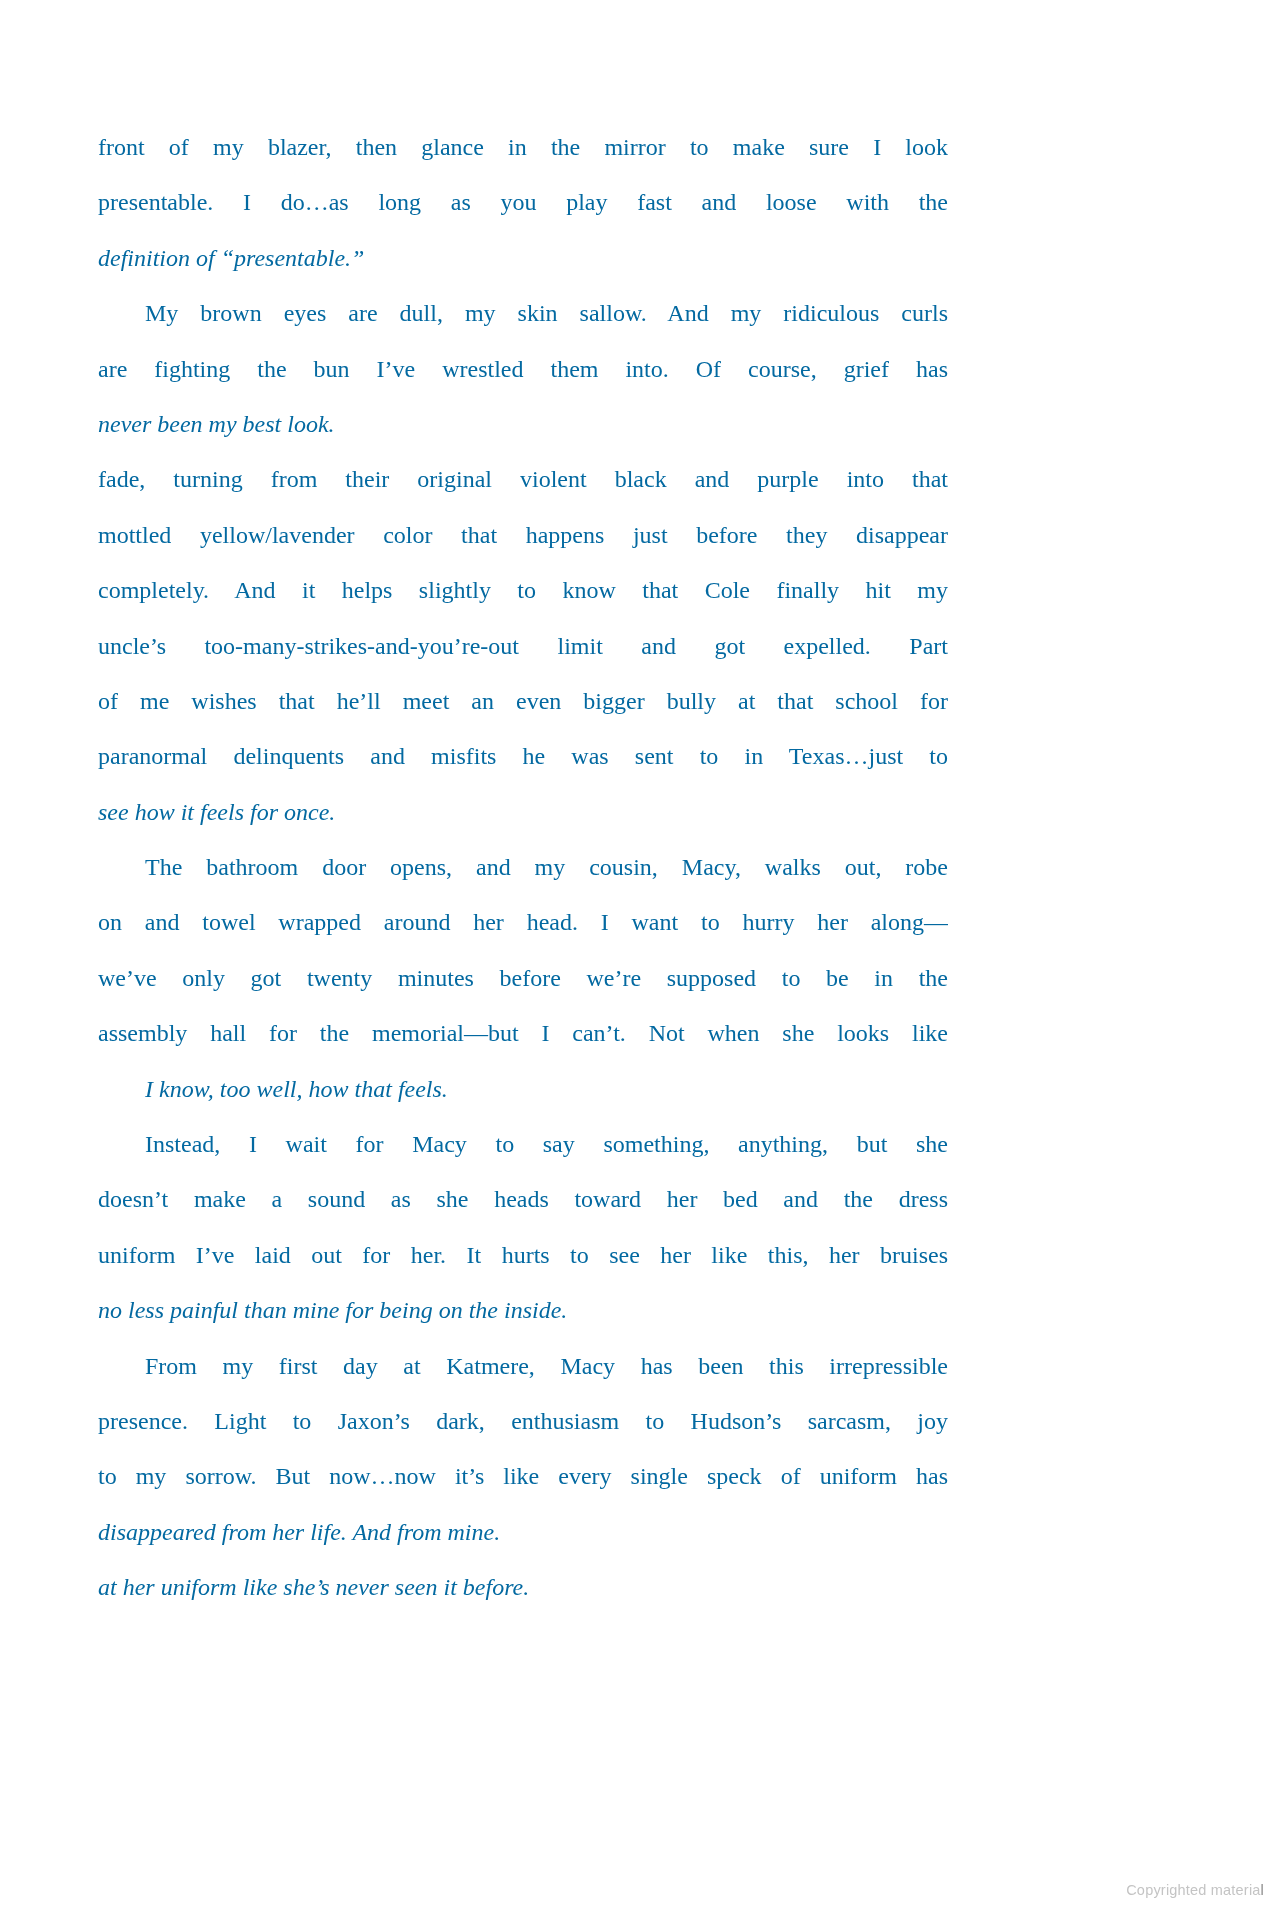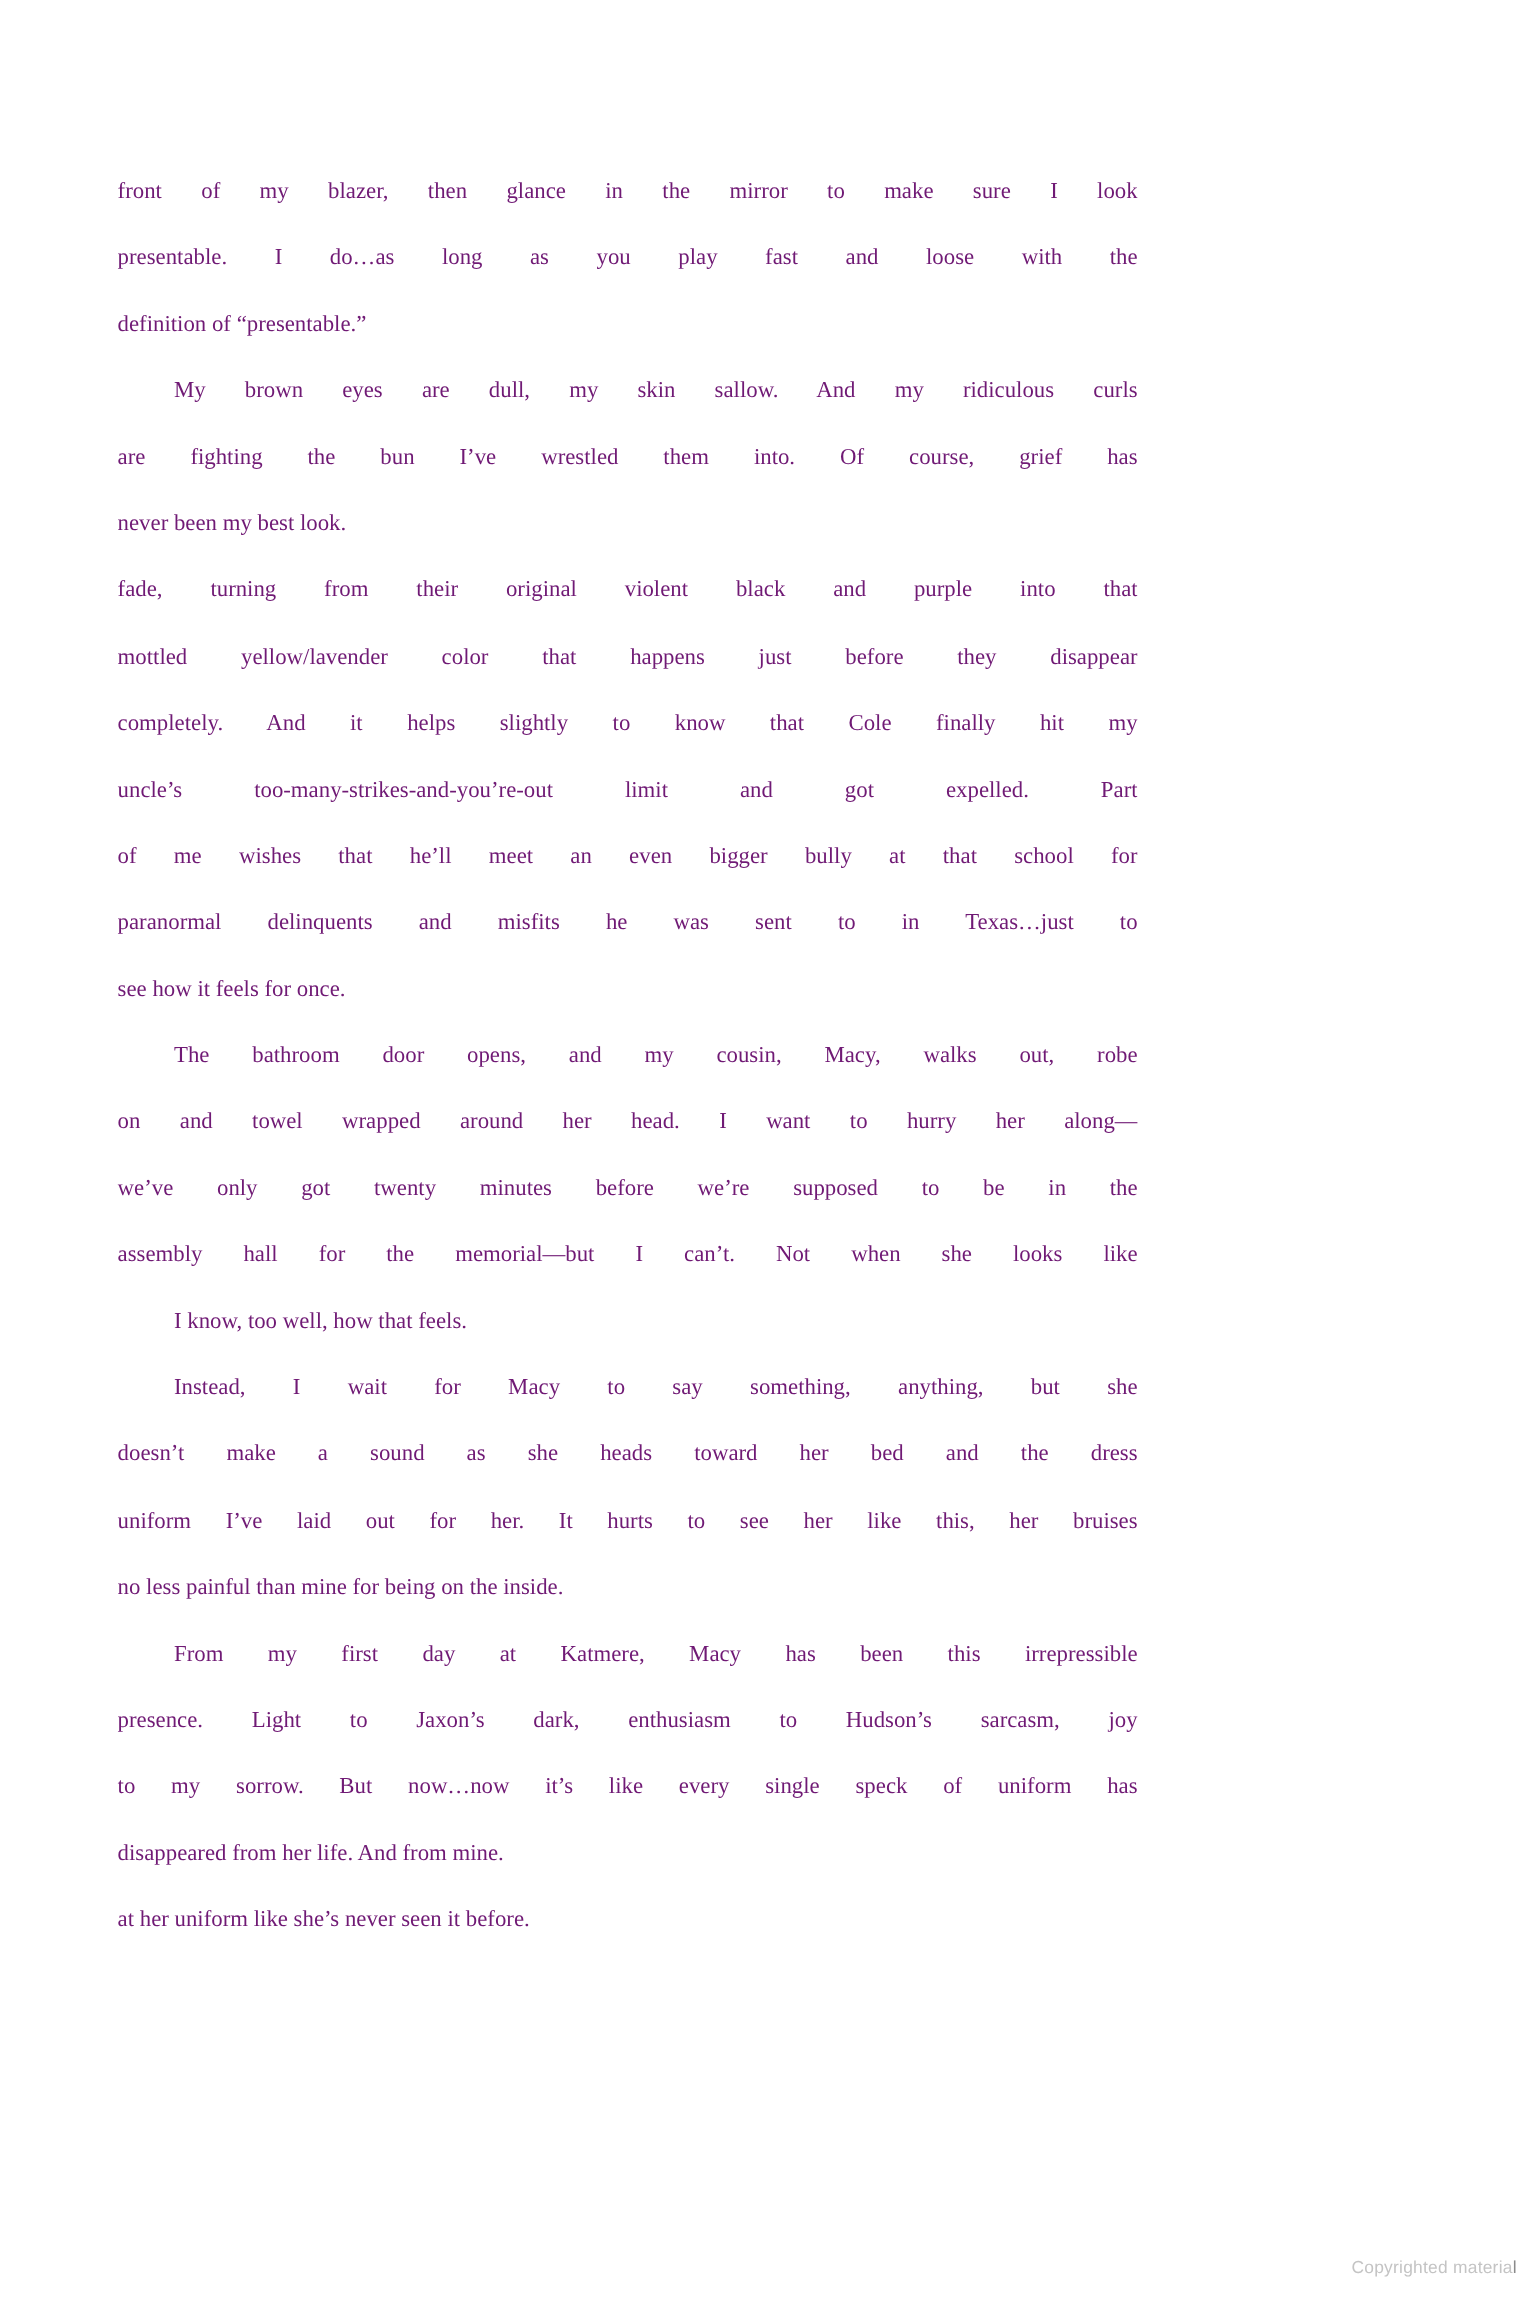--- a/index.html
+++ b/index.html
@@ -10,35 +10,36 @@
   .page {
     position: relative;
     width: 1280px;
     height: 1920px;
     background: #ffffff;
     overflow: hidden;
   }
   .textblock {
     position: absolute;
     left: 98px;
-    top: 132px;
+    top: 120px;
     width: 850px;
     font-family: "Liberation Serif", "DejaVu Serif", serif;
-    font-size: 19px;
+    font-size: 24px;
     line-height: 55.4px;
-    color: #701a75;
+    color: #0369a1;
   }
   .line {
     height: 55.4px;
     overflow: hidden;
     text-align: justify;
     text-align-last: justify;
   }
   .line.end {
     text-align-last: left;
+    font-style: italic;
   }
   .line.indent {
     text-indent: 47px;
   }
   .footer-note {
     position: absolute;
     right: 16px;
     bottom: 22px;
     font-family: "Liberation Sans", sans-serif;
     font-size: 14.5px;

